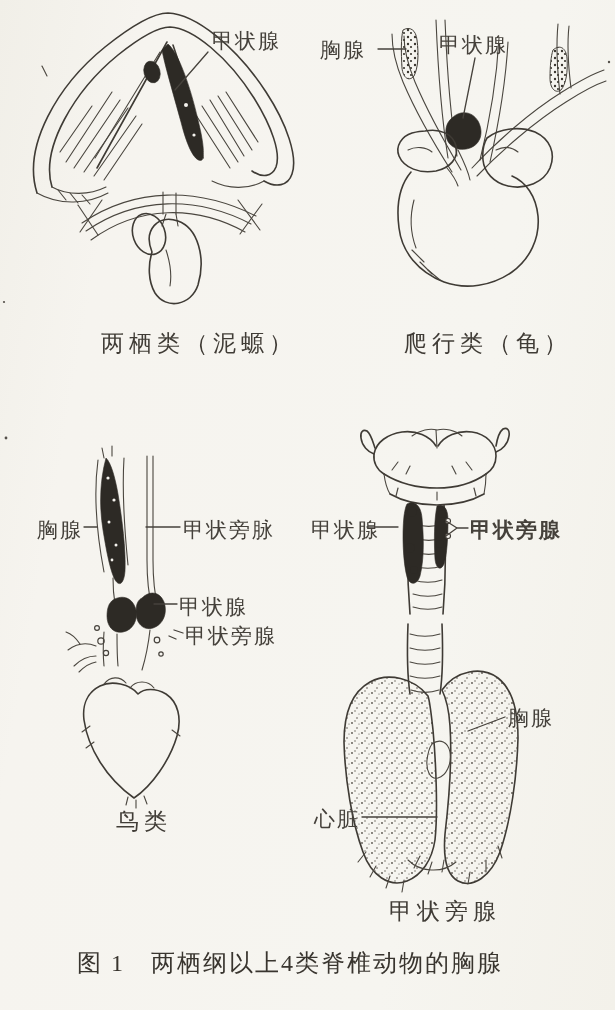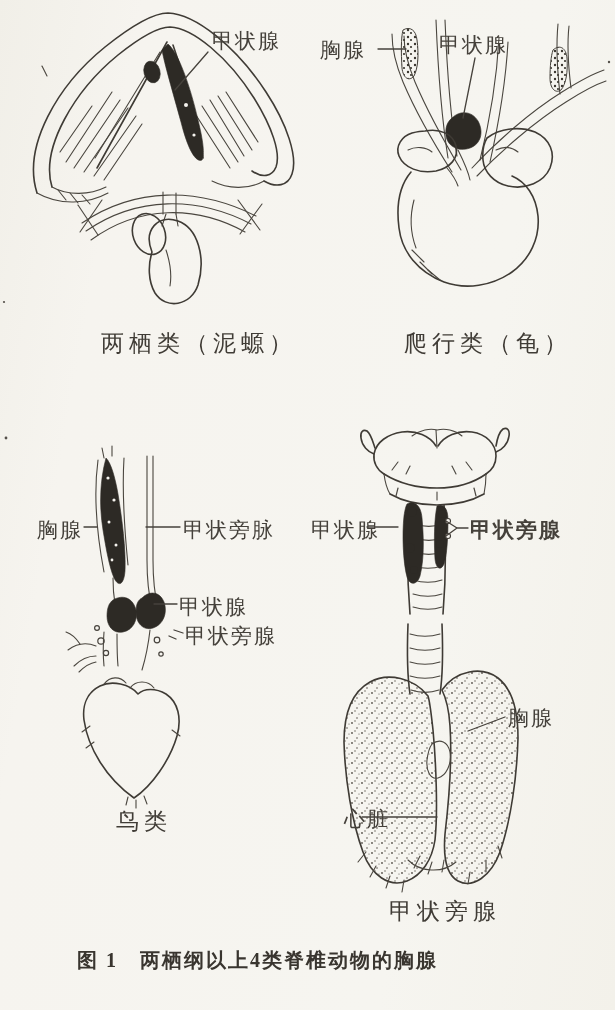--- a/index.html
+++ b/index.html
@@ -21,21 +21,21 @@
   .lab{
     position:absolute;white-space:nowrap;
     font-size:21px;letter-spacing:2px;color:#45413b;font-weight:500;
   }
   .cap{
     position:absolute;white-space:nowrap;
     font-size:23px;letter-spacing:5px;color:#403c36;font-weight:500;
   }
   .figcap{
     position:absolute;white-space:nowrap;
-    font-size:20px;letter-spacing:2px;color:#39352f;font-weight:700;
+    font-size:24px;letter-spacing:2px;color:#39352f;font-weight:400;
   }
 </style>
 </head>
 <body>
 
 <div class="page">
 
   <svg class="art" width="615" height="1010" viewBox="0 0 615 1010">
     <defs>
       <pattern id="stip" width="10" height="10" patternUnits="userSpaceOnUse">
@@ -301,21 +301,21 @@
   <span class="lab" style="left:439px;top:31px;">甲状腺</span>
 
   <span class="lab" style="left:37px;top:516px;">胸腺</span>
   <span class="lab" style="left:183px;top:516px;">甲状旁脉</span>
   <span class="lab" style="left:179px;top:593px;">甲状腺</span>
   <span class="lab" style="left:185px;top:622px;">甲状旁腺</span>
 
   <span class="lab" style="left:311px;top:516px;">甲状腺</span>
   <span class="lab" style="left:470px;top:516px;font-weight:bold;">甲状旁腺</span>
   <span class="lab" style="left:508px;top:704px;">胸腺</span>
-  <span class="lab" style="left:314px;top:805px;margin-left:30px;">心脏</span>
+  <span class="lab" style="left:314px;top:805px;">心脏</span>
 
   <span class="cap" style="left:101px;top:328px;text-align:center;">两栖类（泥螈）</span>
   <span class="cap" style="left:404px;top:328px;">爬行类（龟）</span>
   <span class="cap" style="left:116px;top:806px;">鸟类</span>
   <span class="cap" style="left:389px;top:896px;">甲状旁腺</span>
 
   <span class="figcap" style="left:77px;top:947px;">图 1　两栖纲以上4类脊椎动物的胸腺</span>
 
 </div>
 

